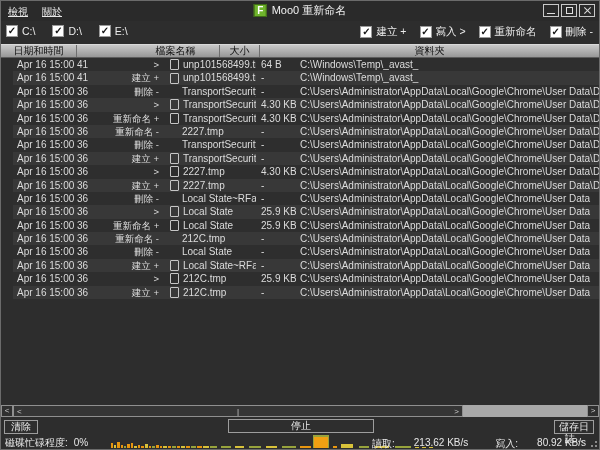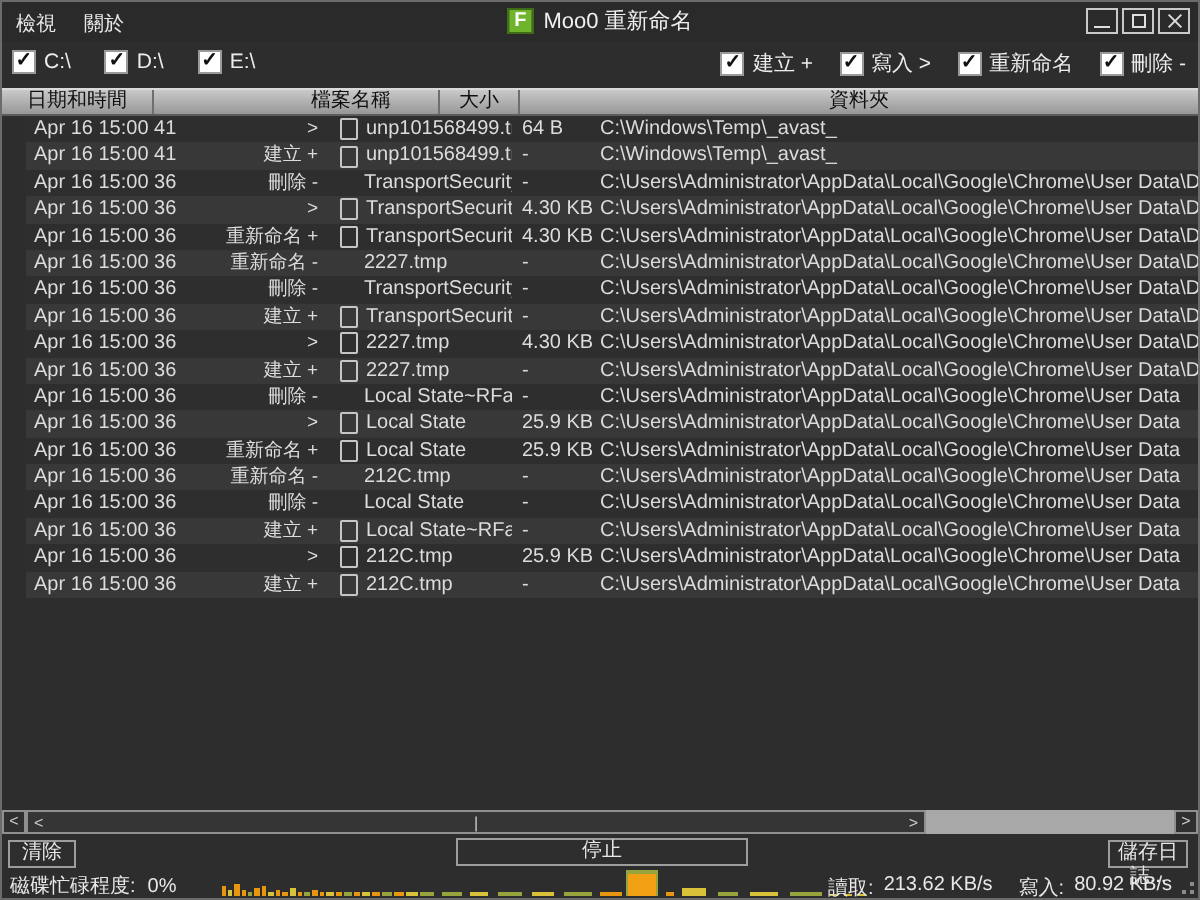--- a/index.html
+++ b/index.html
@@ -2,21 +2,21 @@
 <html><head>
 <meta charset="utf-8">
 <style>
   html,body{margin:0;padding:0;}
   body{background:#1a1a1a;font-family:"Liberation Sans",sans-serif;}
   .window{position:relative;width:600px;height:450px;background:#2d2d2d;border:1px solid #6b6b6b;
           box-sizing:border-box;overflow:hidden;color:#e2e2e2;}
   
   .titlebar{position:absolute;top:0;left:0;right:0;height:20px;background:#2a2a2a;}
   .menubar{position:absolute;left:7px;top:4px;display:flex;gap:14px;font-size:10px;color:#e8e8e8;}
-  .menu-item{cursor:default;}
+  .menu-item{cursor:default;text-decoration:underline;}
   .title-center{position:absolute;left:50%;top:2px;transform:translateX(-50%);
                 display:flex;align-items:center;gap:5px;font-size:11px;color:#f0f0f0;}
   .app-icon{width:13px;height:13px;background:#6fb42c;border:1px solid #3f6a17;box-sizing:border-box;
             color:#fff;font-size:10px;font-weight:bold;text-align:center;line-height:11px;}
   .win-controls{position:absolute;right:4px;top:3px;display:flex;gap:2px;}
   .wbtn{width:16px;height:13px;border:1px solid #c9c9c9;box-sizing:border-box;background:#2a2a2a;
         display:flex;align-items:center;justify-content:center;}
   .g-min{width:8px;height:0;border-bottom:1px solid #dedede;margin-top:6px;}
   .g-max{width:7px;height:7px;border:1px solid #dedede;box-sizing:border-box;}
   .g-close{position:relative;width:9px;height:9px;}
@@ -56,21 +56,21 @@
   .btn{position:absolute;height:14px;background:#2e2e2e;border:1px solid #9d9d9d;box-sizing:border-box;
        color:#e8e8e8;font-size:10px;line-height:12px;text-align:center;cursor:default;}
   .btn-clear{left:3px;top:419px;width:34px;}
   .btn-stop{left:227px;top:418px;width:146px;}
   .btn-save{right:5px;top:419px;width:40px;}
   
   .disk-busy{position:absolute;left:4px;top:435px;font-size:10px;color:#e8e8e8;}
   .disk-busy .val{margin-left:6px;}
   .graph{position:absolute;left:104px;top:434px;width:332px;height:13px;}
   .bar{position:absolute;bottom:0;}
-  .io{position:absolute;right:13px;top:436px;font-size:10px;color:#e8e8e8;display:flex;gap:5px;}
+  .io{position:absolute;right:13px;top:436px;font-size:10px;color:#e8e8e8;display:flex;gap:19px;}
   .io .lbl{color:#e8e8e8;} .io .v{margin-right:8px;}
   .grip{position:absolute;right:2px;bottom:2px;width:8px;height:8px;}
   .grip i{position:absolute;width:2px;height:2px;background:#8a8a8a;}
   .grip i:nth-child(1){right:0;bottom:0;} .grip i:nth-child(2){right:0;bottom:4px;}
   .grip i:nth-child(3){right:4px;bottom:0;}
 </style>
 </head>
 <body>
 
 <div class="window">

